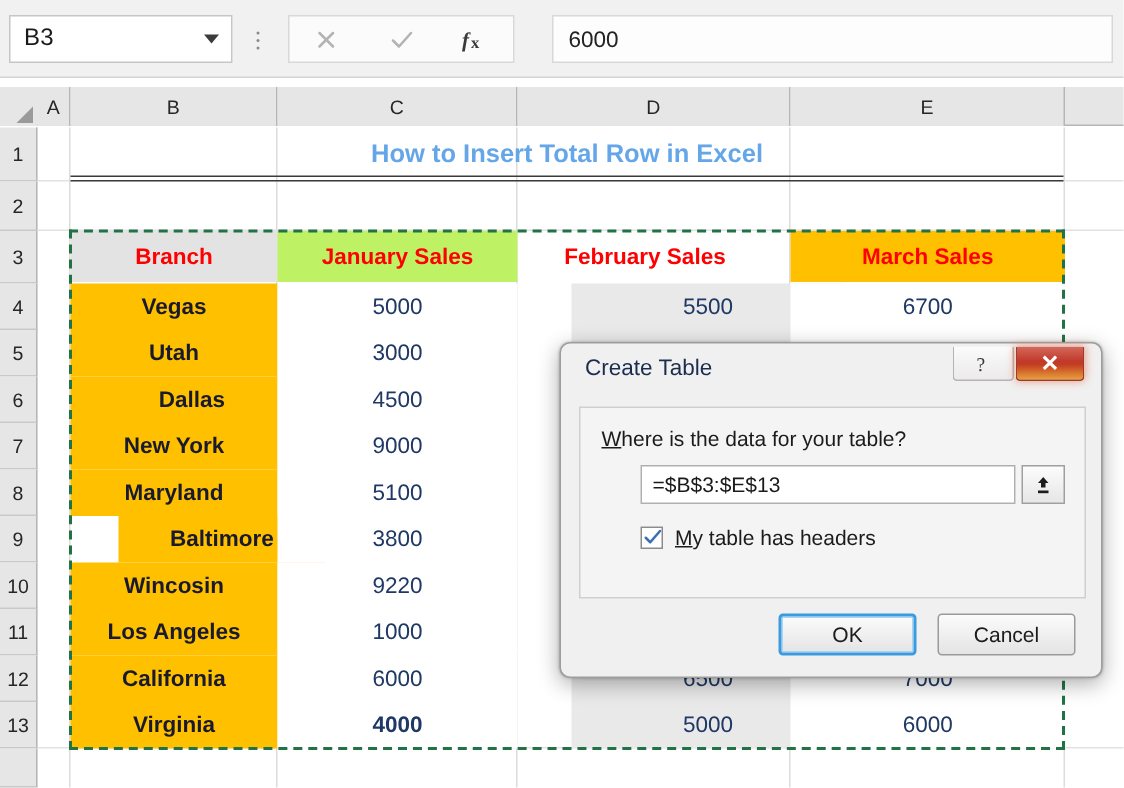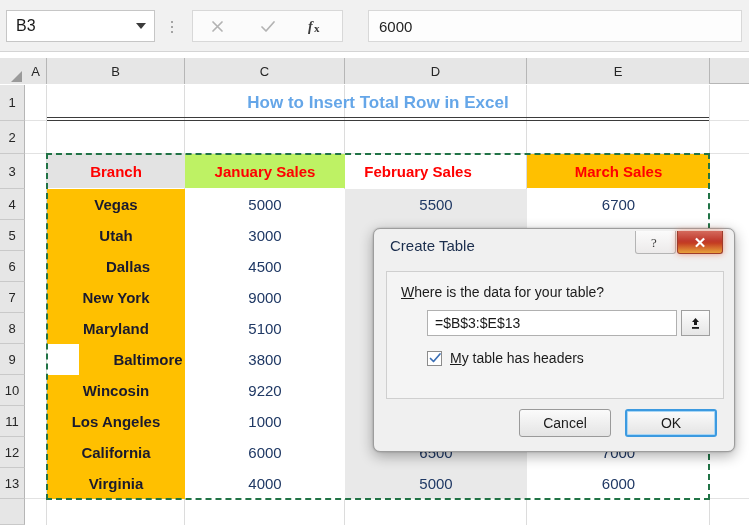--- a/index.html
+++ b/index.html
@@ -208,21 +208,21 @@
     color: #1a1a2e;
     font-size: 15px;
     font-weight: bold;
     justify-content: center;
   }
   .num-cell {
     font-size: 15px;
     color: #1f3864;
     justify-content: center;
   }
-  .num-cell.gray { background: #e9e9e9; }
+  .num-cell.gray { background: #e9e9e9; margin-left: 36px; }
   .num-cell.white { background: #ffffff; }
 
   
   .ants {
     position: absolute;
     pointer-events: none;
     border: 2px dashed #217346;
     box-sizing: border-box;
   }
 
@@ -454,21 +454,21 @@
   <div class="gridline-h" style="left:25px; top:62px;  width:724px;"></div>
   <div class="gridline-h" style="left:25px; top:95px;  width:724px;"></div>
   <div class="gridline-h" style="left:25px; top:440px; width:724px;"></div>
 
   <div class="cell title-cell" style="left:47px; top:27px; width:662px; height:35px;">How to Insert Total Row in Excel</div>
   <div class="title-underline" style="left:47px; top:59px; width:662px; height:1px;"></div>
   <div class="title-underline" style="left:47px; top:62px; width:662px; height:1px;"></div>
 
   <div class="cell th gray" style="left:47px;  top:96px; width:138px; height:34px;">Branch</div>
   <div class="cell th yellow" style="left:185px; top:96px; width:160px; height:34px;">January Sales</div>
-  <div class="cell th white" style="left:346px; top:96px; width:144px; height:34px;">February Sales</div>
+  <div class="cell th white" style="left:358px; top:96px; width:144px; height:34px;">February Sales</div>
   <div class="cell th orange" style="left:527px; top:96px; width:183px; height:34px;">March Sales</div>
 
   <div class="cell branch-cell" style="left:47px;  top:131px; width:138px; height:31px;">Vegas</div>
   <div class="cell num-cell white" style="left:185px; top:131px; width:160px; height:31px;">5000</div>
   <div class="cell num-cell gray" style="left:345px; top:131px; width:182px; height:31px;">5500</div>
   <div class="cell num-cell white" style="left:527px; top:131px; width:183px; height:31px;">6700</div>
 
   <div class="cell branch-cell" style="left:47px;  top:162px; width:138px; height:31px;">Utah</div>
   <div class="cell num-cell white" style="left:185px; top:162px; width:160px; height:31px;">3000</div>
   <div class="cell num-cell gray" style="left:345px; top:162px; width:182px; height:31px;"></div>
@@ -503,21 +503,21 @@
   <div class="cell num-cell white" style="left:185px; top:348px; width:160px; height:31px;">1000</div>
   <div class="cell num-cell gray" style="left:345px; top:348px; width:182px; height:31px;"></div>
   <div class="cell num-cell white" style="left:527px; top:348px; width:183px; height:31px;"></div>
 
   <div class="cell branch-cell" style="left:47px;  top:379px; width:138px; height:31px;">California</div>
   <div class="cell num-cell white" style="left:185px; top:379px; width:160px; height:31px;">6000</div>
   <div class="cell num-cell gray" style="left:345px; top:379px; width:182px; height:31px;">6500</div>
   <div class="cell num-cell white" style="left:527px; top:379px; width:183px; height:31px;">7000</div>
 
   <div class="cell branch-cell" style="left:47px;  top:410px; width:138px; height:31px;">Virginia</div>
-  <div class="cell num-cell white" style="left:185px; top:410px; width:160px; height:31px;">4000</div>
+  <div class="cell num-cell white" style="left:185px; top:410px; width:160px; height:31px;font-weight:bold;">4000</div>
   <div class="cell num-cell gray" style="left:345px; top:410px; width:182px; height:31px;">5000</div>
   <div class="cell num-cell white" style="left:527px; top:410px; width:183px; height:31px;">6000</div>
 
   <div class="ants" style="left:46px; top:95px; width:664px; height:347px;"></div>
 </div>
 
 <div class="dialog">
 
   <div class="dlg-titlebar">
     <span class="dlg-title">Create Table</span>
@@ -551,16 +551,16 @@
       <span class="chkbox">
         <svg width="13" height="13" viewBox="0 0 13 13">
           <path d="M1.5 6.5 L4.5 9.5 L11 2" stroke="#3b6fb5" stroke-width="1.7" fill="none" stroke-linecap="round" stroke-linejoin="round"></path>
         </svg>
       </span>
       <span class="chk-label"><u>M</u><span>y table has headers</span></span>
     </div>
   </div>
 
   <div class="dlg-buttons">
+    <div class="dlg-btn default">OK</div>
     <div class="dlg-btn">Cancel</div>
-    <div class="dlg-btn default">OK</div>
   </div>
 </div>
 
 </body></html>

